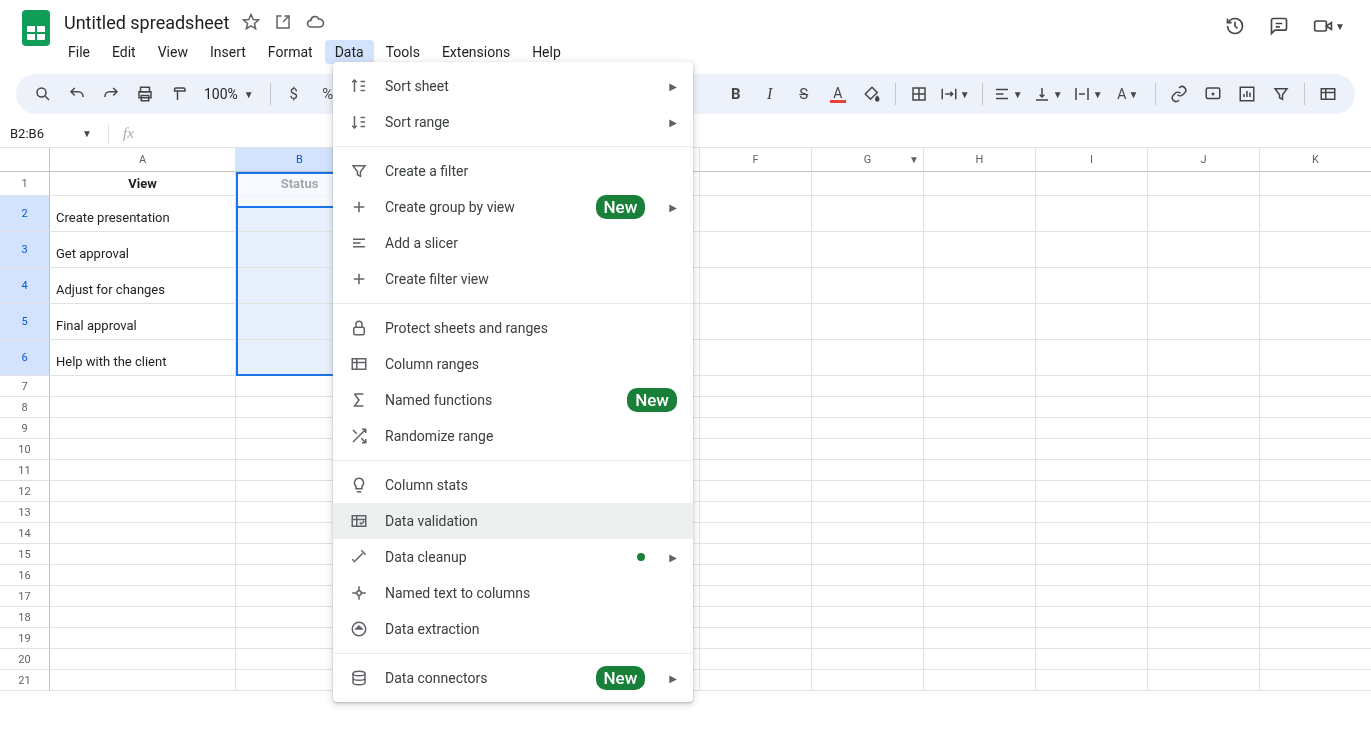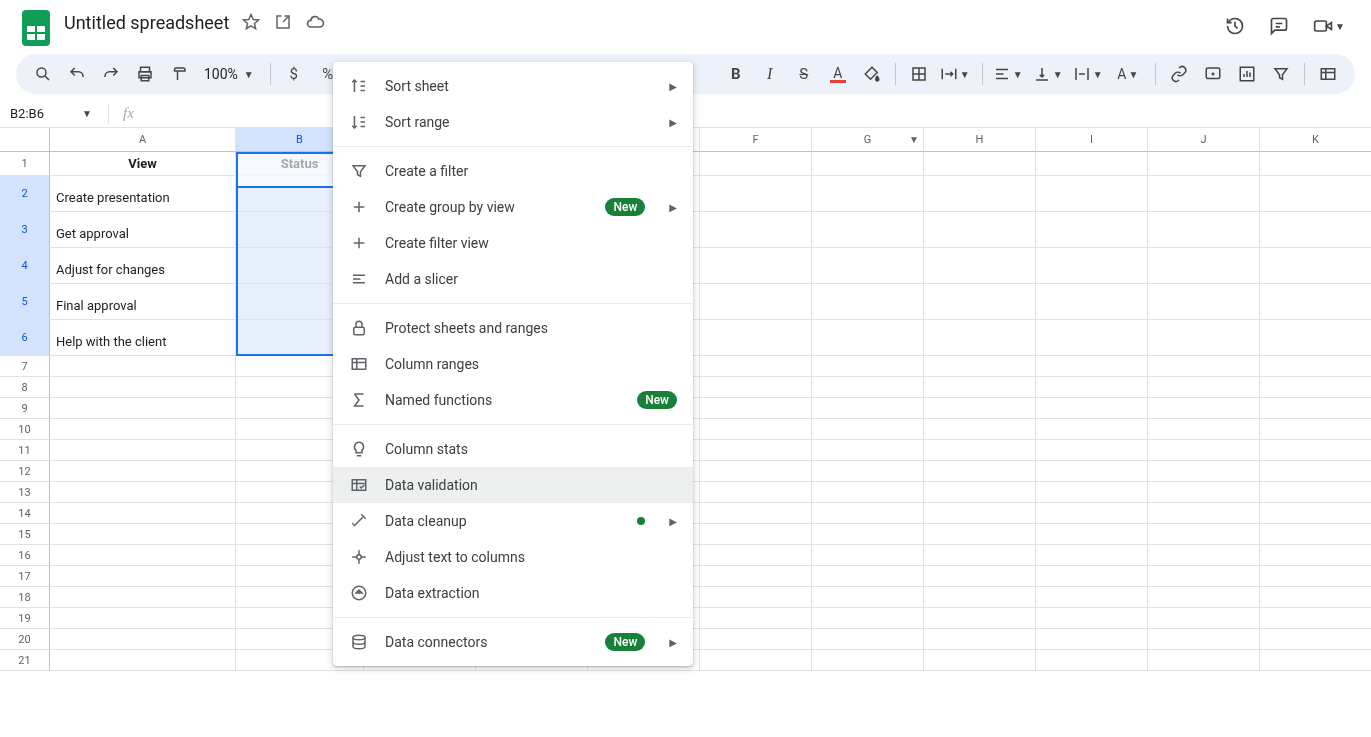--- a/index.html
+++ b/index.html
@@ -44,21 +44,21 @@
   .cell.sel-fill { background:#e8f0fe; }
   .selection-border { position:absolute; border:2px solid #1a73e8; pointer-events:none; left:236px; top:24px; width:128px; height:204px; z-index:5;}
   .active-cell-border { position:absolute; border:2px solid #1a73e8; background:rgba(255,255,255,0.6); pointer-events:none; left:236px; top:24px; width:128px; height:36px; z-index:6;}
   .col-g-arrow { position:absolute; right:4px; font-size:10px; color:#5f6368;}
 
   .dropdown { position:absolute; left:333px; top:62px; width:360px; background:#fff; border-radius:4px; box-shadow: 0 2px 6px 2px rgba(60,64,67,.15), 0 1px 2px rgba(60,64,67,.3); z-index:100; padding:6px 0; font-family: "Google Sans", Roboto, Arial, sans-serif;}
   .dd-item { display:flex; align-items:center; height:36px; padding:0 16px; gap:16px; font-size:14px; color:#3c4043; position:relative;}
   .dd-item.hover { background:#eef0ef;}
   .dd-icon { width:20px; height:20px; display:flex; align-items:center; justify-content:center; color:#5f6368;}
   .dd-sep { height:1px; background:#e8eaed; margin:6px 0;}
-  .dd-badge { background:#188038; color:#fff; font-size:12px; font-weight:500; padding:2px 8px; border-radius:10px; margin-left:auto;}
+  .dd-badge { background:#188038; color:#fff; font-size:17px; font-weight:500; padding:2px 8px; border-radius:10px; margin-left:auto;}
   .dd-dot { width:8px; height:8px; background:#188038; border-radius:50%; margin-left:auto;}
   .dd-arrow { color:#5f6368; font-size:10px; margin-left:8px;}
   .dd-arrow.auto { margin-left:auto;}
   svg { display:block; }
 </style>
 </head>
 <body>
 
 <div class="header">
   <div class="logo">
@@ -80,20 +80,31 @@
             <path d="M14 4h6v6"></path>
             <path d="M20 4l-8 8"></path>
           </svg>
         </span>
       <span class="tool-icon">
           <svg width="20" height="20" viewBox="0 0 24 24" fill="none" stroke="#5f6368" stroke-width="2">
             <path d="M18 18H7a4 4 0 010-8 5 5 0 019.6-1.5A4 4 0 0118 18z"></path>
           </svg>
         </span>
     </div>
+    <div class="menus" id="menubar">
+        <div class="menu-item">File</div>
+        <div class="menu-item">Edit</div>
+        <div class="menu-item">View</div>
+        <div class="menu-item">Insert</div>
+        <div class="menu-item">Format</div>
+        <div class="menu-item active">Data</div>
+        <div class="menu-item">Tools</div>
+        <div class="menu-item">Extensions</div>
+        <div class="menu-item">Help</div>
+      </div>
   </div>
   <div class="header-right">
     <span class="tool-icon">
         <svg width="22" height="22" viewBox="0 0 24 24" fill="none" stroke="#444746" stroke-width="2">
           <path d="M3 12a9 9 0 109-9 9 9 0 00-8 5"></path>
           <path d="M3 3v5h5"></path>
           <path d="M12 7v5l3 3"></path>
         </svg>
       </span>
     <span class="tool-icon">
@@ -556,32 +567,32 @@
           <path d="M12 5v14M5 12h14"></path>
         </svg>
       </span>
       <span>Create group by view</span>
       <span class="dd-badge">New</span>
       <span class="dd-arrow">▶</span>
     </div>
     <div class="dd-item">
       <span class="dd-icon">
         <svg width="18" height="18" viewBox="0 0 24 24" fill="none" stroke="#5f6368" stroke-width="2">
+          <path d="M4 7h16M4 12h10M4 17h16"></path>
+        </svg>
+      </span>
+      <span>Add a slicer</span>
+    </div>
+    <div class="dd-item">
+      <span class="dd-icon">
+        <svg width="18" height="18" viewBox="0 0 24 24" fill="none" stroke="#5f6368" stroke-width="2">
           <path d="M12 5v14M5 12h14"></path>
         </svg>
       </span>
       <span>Create filter view</span>
-    </div>
-    <div class="dd-item">
-      <span class="dd-icon">
-        <svg width="18" height="18" viewBox="0 0 24 24" fill="none" stroke="#5f6368" stroke-width="2">
-          <path d="M4 7h16M4 12h10M4 17h16"></path>
-        </svg>
-      </span>
-      <span>Add a slicer</span>
     </div>
     <div class="dd-sep"></div>
     <div class="dd-item">
       <span class="dd-icon">
         <svg width="18" height="18" viewBox="0 0 24 24" fill="none" stroke="#5f6368" stroke-width="2">
           <rect x="5" y="11" width="14" height="10" rx="2"></rect>
           <path d="M8 11V7a4 4 0 018 0v4"></path>
         </svg>
       </span>
       <span>Protect sheets and ranges</span>
@@ -596,20 +607,28 @@
       <span>Column ranges</span>
     </div>
     <div class="dd-item">
       <span class="dd-icon">
         <svg width="18" height="18" viewBox="0 0 24 24" fill="none" stroke="#5f6368" stroke-width="2">
           <path d="M6 4h12M6 4l6 8-6 8h12"></path>
         </svg>
       </span>
       <span>Named functions</span>
       <span class="dd-badge">New</span>
+    </div>
+    <div class="dd-item">
+      <span class="dd-icon">
+        <svg width="18" height="18" viewBox="0 0 24 24" fill="none" stroke="#5f6368" stroke-width="2">
+          <path d="M16 3h5v5M4 20L21 3M21 16v5h-5M15 15l6 6M4 4l5 5"></path>
+        </svg>
+      </span>
+      <span>Randomize range</span>
     </div>
     <div class="dd-sep"></div>
     <div class="dd-item">
       <span class="dd-icon">
         <svg width="18" height="18" viewBox="0 0 24 24" fill="none" stroke="#5f6368" stroke-width="2">
           <path d="M9 21h6M10 17h4M12 3a6 6 0 00-4 10.5V17h8v-3.5A6 6 0 0012 3z"></path>
         </svg>
       </span>
       <span>Column stats</span>
     </div>
@@ -632,21 +651,21 @@
       <span class="dd-dot"></span>
       <span class="dd-arrow">▶</span>
     </div>
     <div class="dd-item">
       <span class="dd-icon">
         <svg width="18" height="18" viewBox="0 0 24 24" fill="none" stroke="#5f6368" stroke-width="2">
           <circle cx="12" cy="12" r="3"></circle>
           <path d="M12 3v6M12 15v6M3 12h6M15 12h6"></path>
         </svg>
       </span>
-      <span>Adjust text to columns</span>
+      <span>Named text to columns</span>
     </div>
     <div class="dd-item">
       <span class="dd-icon">
         <svg width="18" height="18" viewBox="0 0 24 24" fill="none" stroke="#5f6368" stroke-width="2">
           <circle cx="12" cy="12" r="9"></circle>
           <path d="M12 8l-4 4h8z" fill="#5f6368"></path>
         </svg>
       </span>
       <span>Data extraction</span>
     </div>

